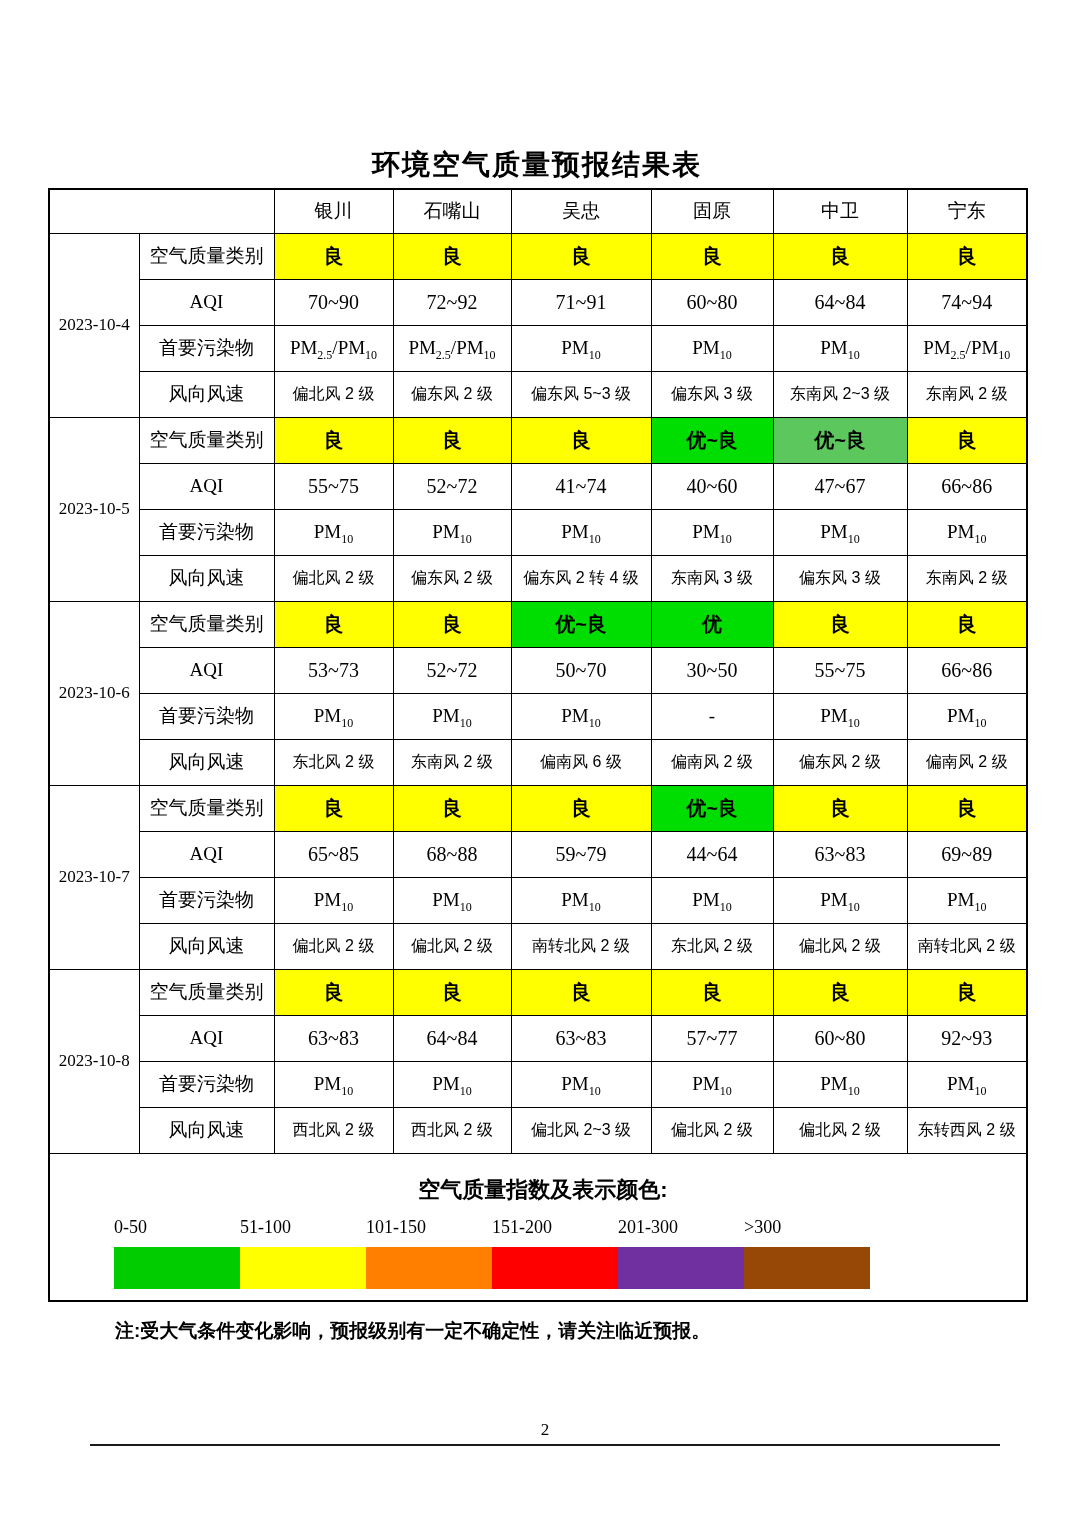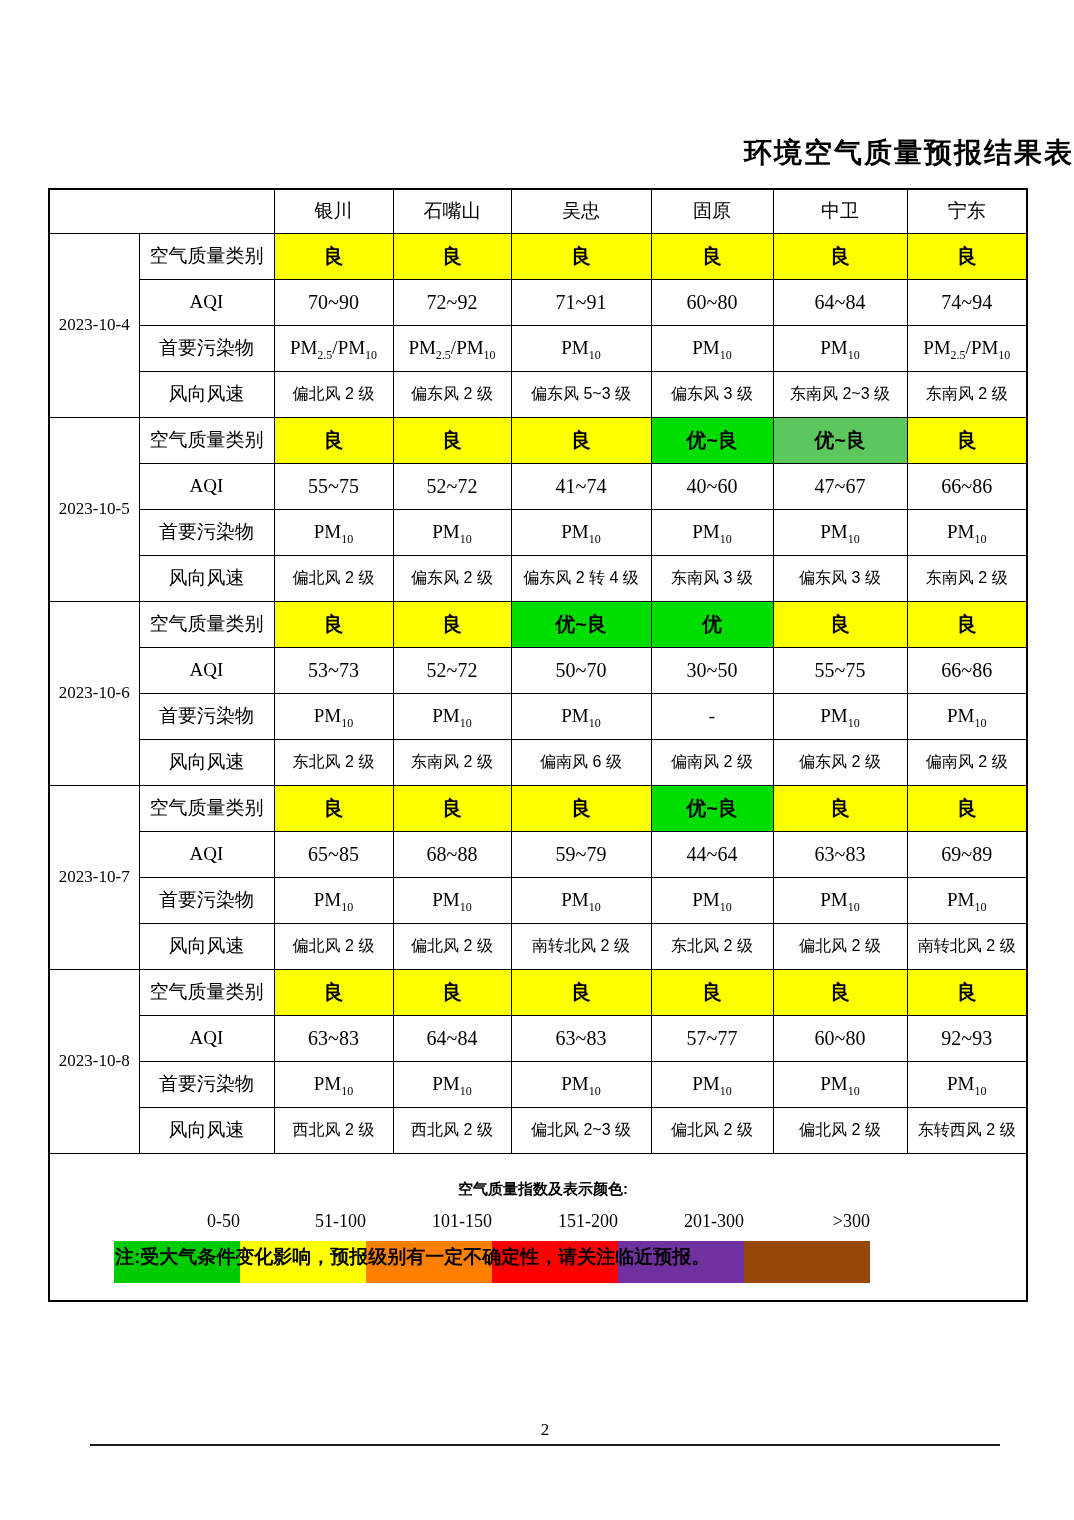--- a/index.html
+++ b/index.html
@@ -1,22 +1,22 @@
 <!DOCTYPE html>
 <html style="--q-good: #FFFF00; --q-exc: #00DD00; --q-exc-soft: #5CC75C;"><head>
 <meta charset="utf-8">
 <style>
   html,body { margin:0; padding:0; }
   body {
     width:1074px; height:1520px; background:#ffffff; position:relative;
     font-family:"Liberation Serif", serif; color:#000;
   }
   .page-title {
-    position:absolute; top:134px; left:0; width:100%;
-    text-align:right; font-size:28px; font-weight:700; letter-spacing:2px;
+    position:absolute; top:146px; left:0; width:100%;
+    text-align:center; font-size:28px; font-weight:700; letter-spacing:2px;
     font-family:"Liberation Serif", serif;
   }
   table.fc {
     position:absolute; left:48px; top:188px; width:978px;
     border-collapse:collapse; table-layout:fixed; border:2px solid #000;
   }
   .fc th, .fc td {
     border:1px solid #000; text-align:center; vertical-align:middle;
     padding:0; overflow:hidden;
   }
@@ -28,27 +28,27 @@
   .rl.lat { font-family:"Liberation Serif", serif; }
   .cat  { font-family:"Liberation Sans", sans-serif; font-size:20px; font-weight:700; }
   .aqi  { font-size:20px; }
   .pm   { font-size:19px; }
   .pm sub { font-size:12px; line-height:0; }
   .wind { font-family:"Liberation Sans", sans-serif; font-size:16px;margin-top:42px; }
   .q-good     { background: var(--q-good, #FFFF00); }
   .q-exc      { background: var(--q-exc, #00DD00); }
   .q-exc-soft { background: var(--q-exc-soft, #5CC75C); }
   .legend-cell { height:146px; vertical-align:top; text-align:left; }
-  .legend-title { font-family:"Liberation Sans", sans-serif; font-size:15px; font-weight:700; padding:10px 0 0 10px; }
+  .legend-title { font-family:"Liberation Sans", sans-serif; font-size:22px; font-weight:700; padding:10px 0 0 10px; }
   .legend-labels { display:flex; margin:12px 0 0 64px; width:756px; font-size:18px; }
-  .legend-labels span { width:126px; text-align:right; }
+  .legend-labels span { width:126px; text-align:left; }
   .legend-bar { display:flex; margin:9px 0 0 64px; width:756px; height:42px; }
   .swatch { width:126px; height:42px; }
   .note {
-    position:absolute; left:115px; top:1244px;
+    position:absolute; left:115px; top:1318px;
     font-family:"Liberation Sans", sans-serif; font-size:19px; font-weight:700;
   }
   .footer {
     position:absolute; left:90px; top:1420px; width:910px;
     text-align:center; border-bottom:2px solid #1a1a1a; padding-bottom:4px;
     font-size:17px;
   }
 </style>
 </head>
 <body>

